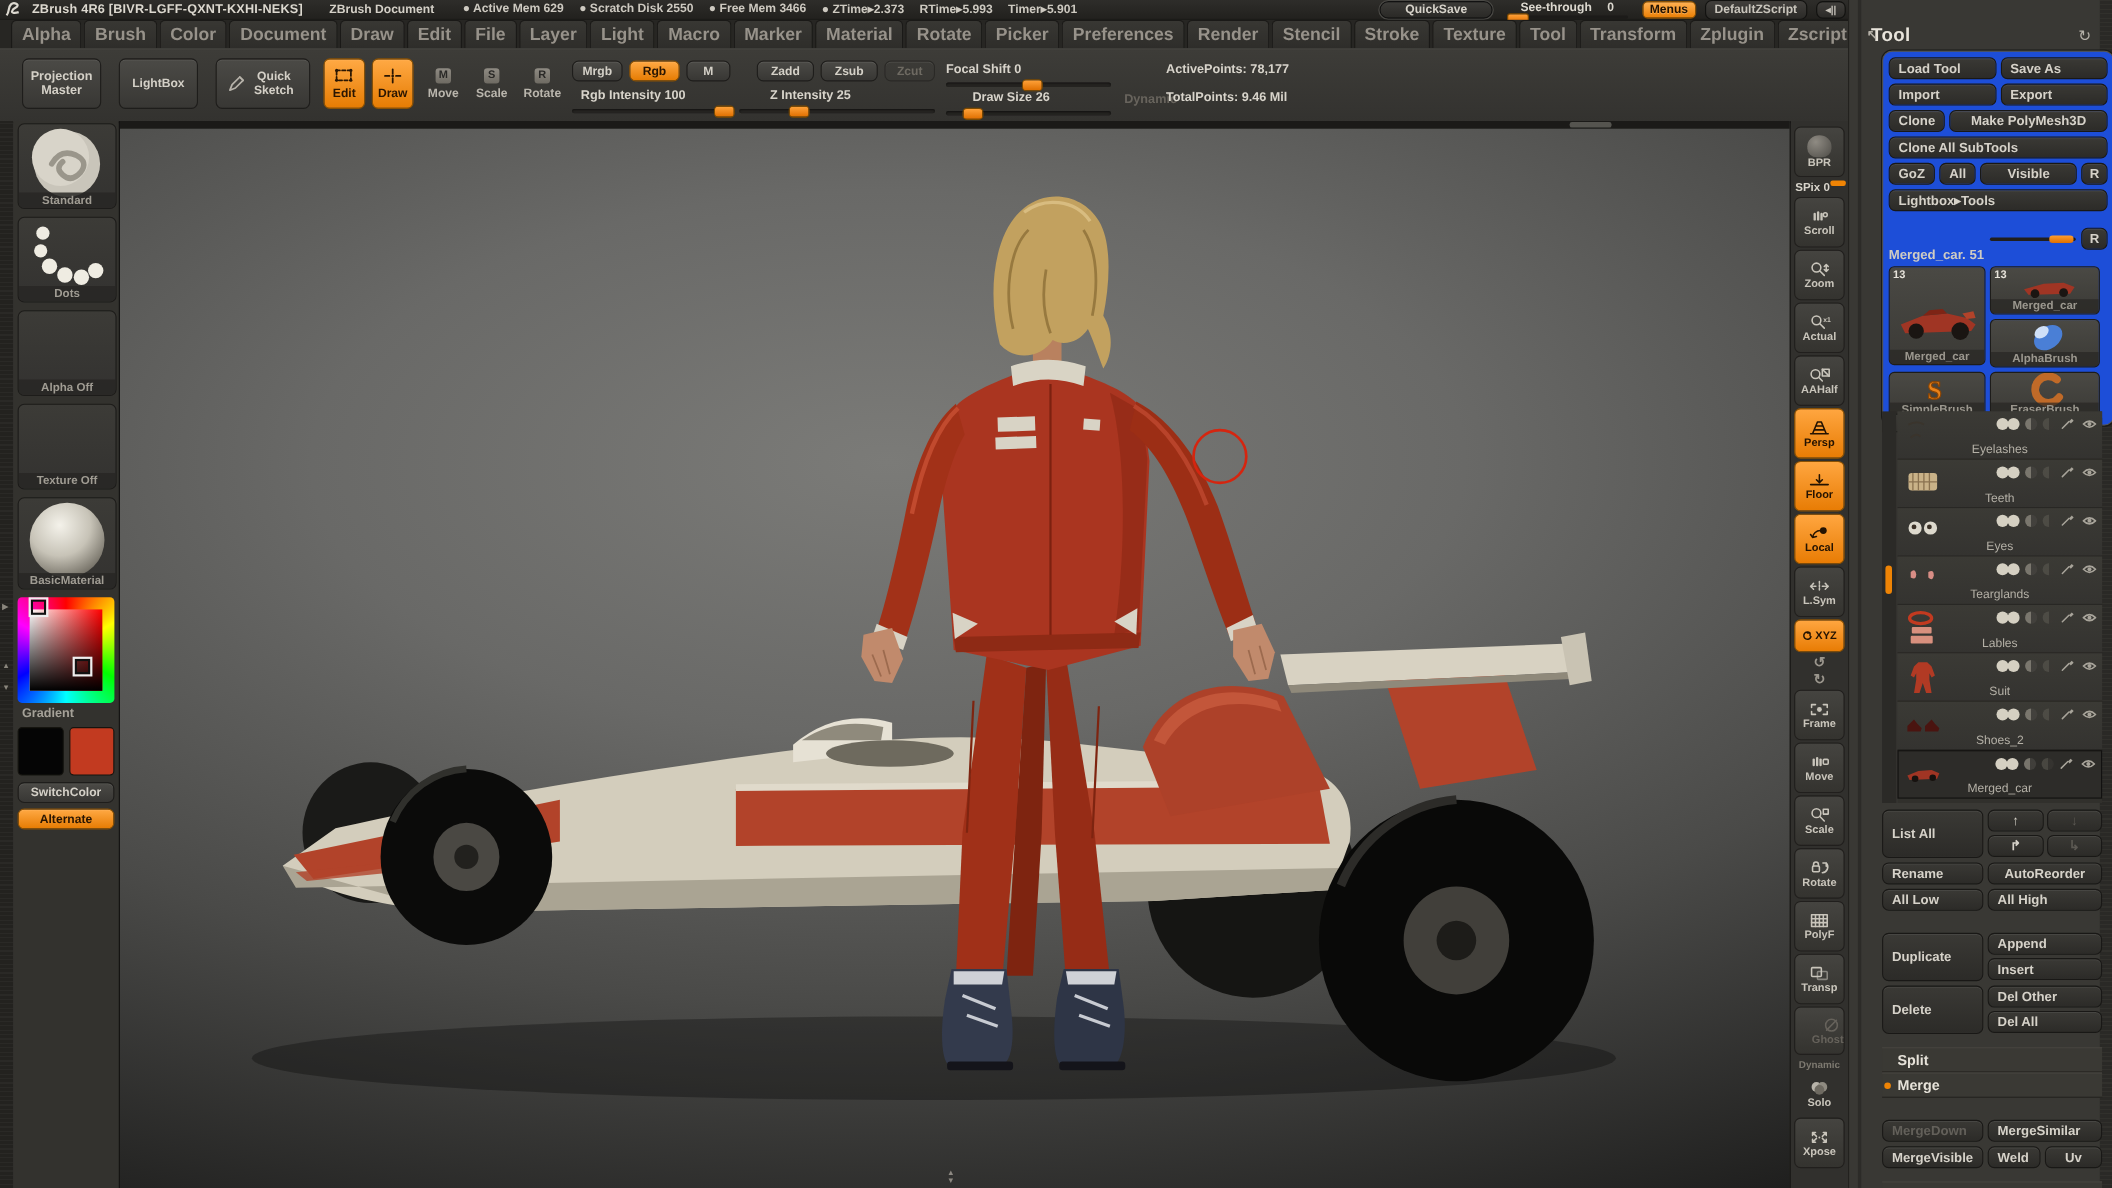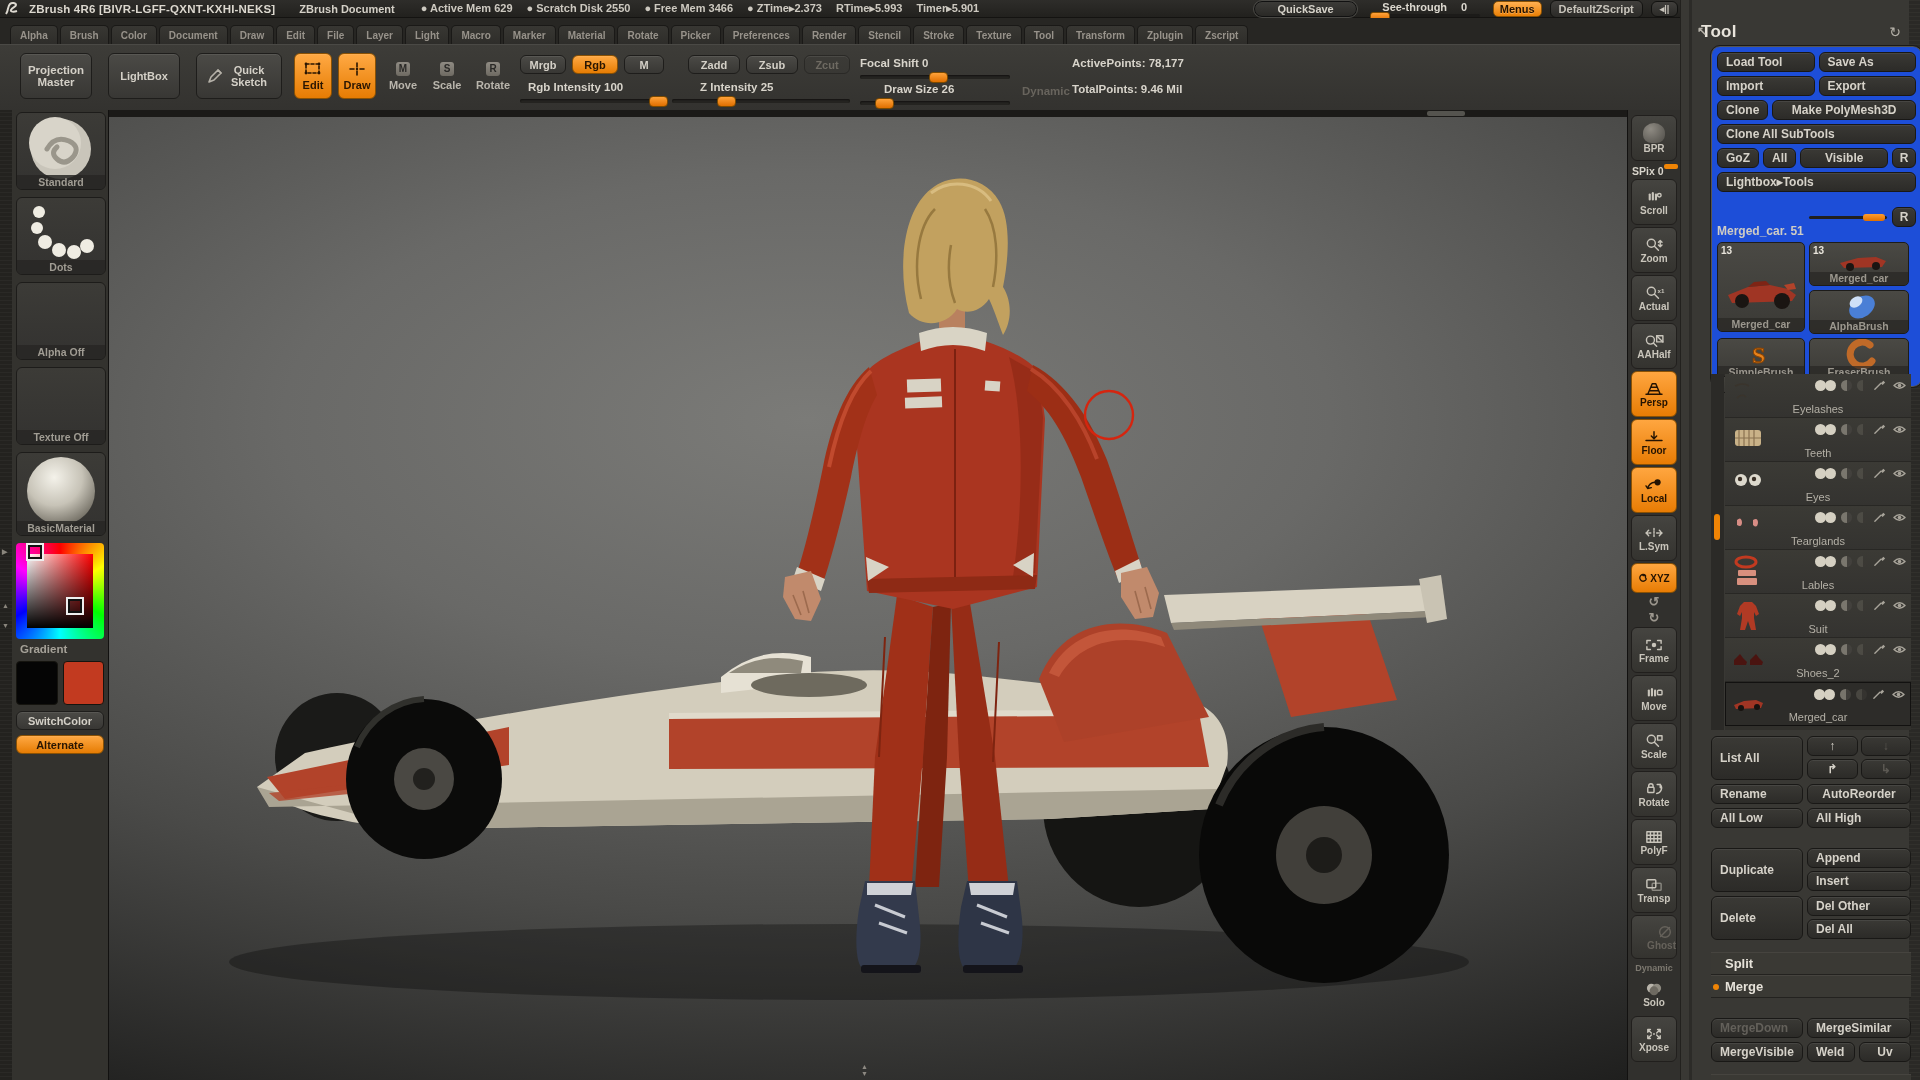--- a/index.html
+++ b/index.html
@@ -22,35 +22,35 @@
              background:linear-gradient(#ffa23a,#e07000);border:1px solid #7c4a00;}
   .btn-orange{background:linear-gradient(#ffb052,#ea8006);border:1px solid #8a5104;border-radius:5px;color:#241302;
               padding:1px 6px;text-shadow:0 1px 0 rgba(255,255,255,.25);}
   .wbtn{background:linear-gradient(#413f3c,#2b2a27);border:1px solid #121210;border-radius:6px;color:#c8c4bb;
         padding:1px 8px;font-size:9px;display:flex;align-items:center;gap:1px;height:12px;}
   
   .menubar{position:absolute;left:0;top:18px;width:1920px;height:26px;background:#272623;display:flex;align-items:flex-end;
            gap:2px;padding:0 10px;box-sizing:border-box;}
   .menu-item{background:linear-gradient(#38373­3,#2e2d2a);background:linear-gradient(#383733,#2e2d2a);
              border:1px solid #1a1917;border-bottom:none;border-radius:5px 5px 0 0;color:#97928a;
-             padding:4px 9px 3px;font-size:10px;}
+             padding:4px 9px 3px;font-size:16px;}
   
   .topshelf{position:absolute;left:0;top:44px;width:1920px;height:66px;background:linear-gradient(#3d3c38,#33322f);
             border-top:1px solid #4a4945;border-bottom:1px solid #181714;}
   .btn{background:linear-gradient(#4b4a46,#383734);border:1px solid #1e1d1b;border-radius:6px;color:#d4d0c7;
        box-shadow:inset 0 1px 0 rgba(255,255,255,.08);display:flex;align-items:center;justify-content:center;
        text-align:center;box-sizing:border-box;}
   .btn.orange{background:linear-gradient(#ffa944,#e67c03);color:#2a1602;border-color:#8a5104;}
   .btn.dim{color:#6e6a62;}
   .abs{position:absolute;}
   .sliderline{position:absolute;height:4px;background:#262522;border-radius:2px;box-shadow:inset 0 1px 2px #121110;}
   .sliderline .handle{position:absolute;top:-3px;width:17px;height:9px;border-radius:4px;
         background:linear-gradient(#ffa23a,#df6f00);border:1px solid #7c4a00;}
   .slider-label{position:absolute;color:#d8d4cb;font-size:11.5px;white-space:nowrap;}
-  .points{position:absolute;color:#d8d4cb;font-size:11.5px;white-space:nowrap;margin-left:12px;}
+  .points{position:absolute;color:#d8d4cb;font-size:11.5px;white-space:nowrap;}
   .badge-letter{display:inline-flex;align-items:center;justify-content:center;width:14px;height:14px;border-radius:3px;
         background:linear-gradient(#8f8b83,#6e6a62);color:#2a2927;font-size:10px;margin-bottom:2px;}
   
   .leftstrip{position:absolute;left:0;top:110px;width:12px;height:970px;background:#23221f;
       background-image:repeating-linear-gradient(0deg,#23221f 0 3px,#2a2926 3px 4px);}
   .lstrip-arrow{position:absolute;left:2px;color:#8a867d;font-size:7px;}
   .leftshelf{position:absolute;left:12px;top:110px;width:96px;height:970px;background:#33322e;padding:2px 4px;box-sizing:border-box;}
   .tile{position:relative;width:88px;background:linear-gradient(#3c3b37,#333230);border:1px solid #1d1c1a;border-radius:6px;
         overflow:hidden;margin-bottom:7px;}
   .tile .tlabel{position:absolute;left:0;right:0;bottom:0;height:14px;background:rgba(40,39,36,.85);color:#a09c93;

